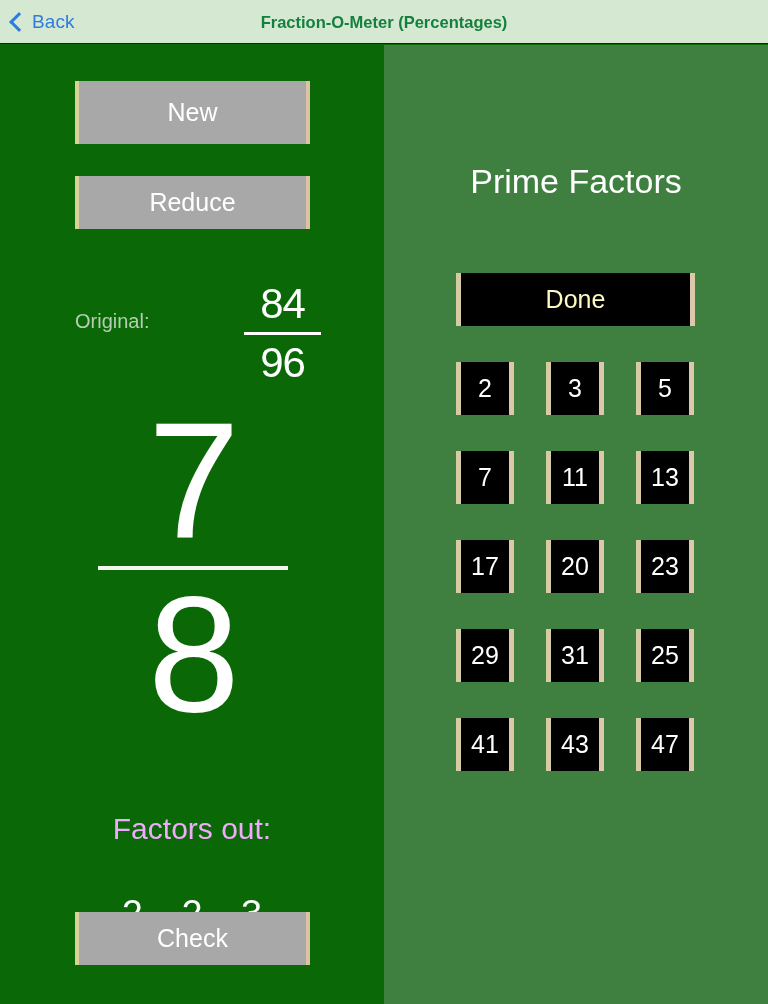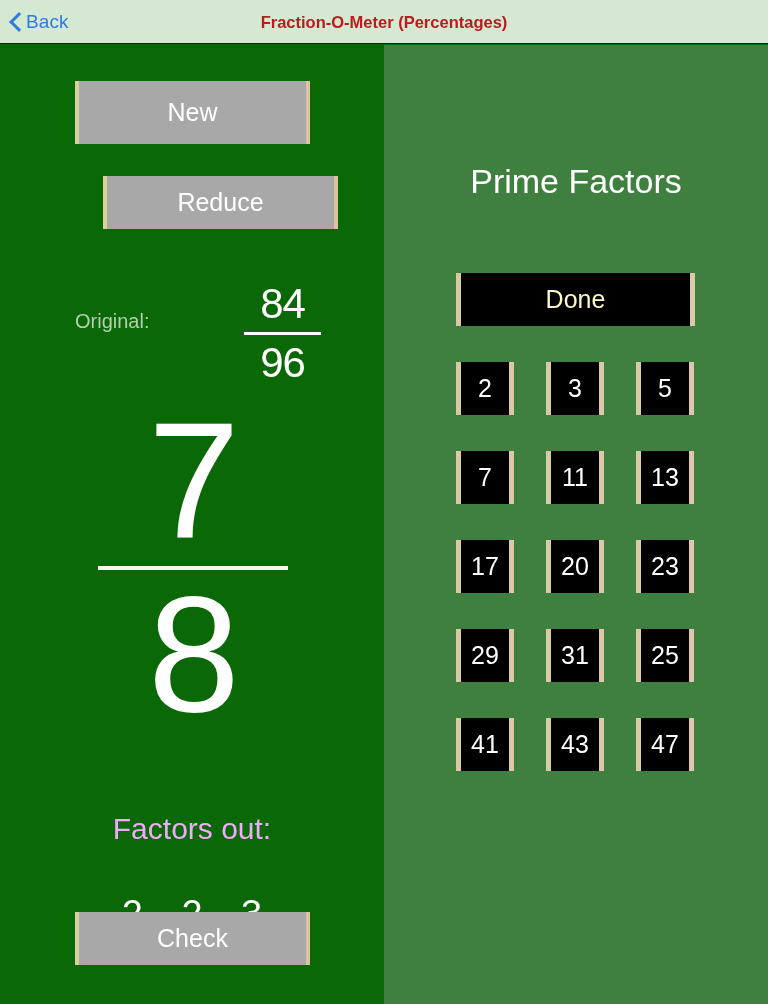--- a/index.html
+++ b/index.html
@@ -29,21 +29,21 @@
     background: #d4e8d2;
     border-bottom: 1px solid #0d2b0a;
   }
 
   .nav-back {
     position: absolute;
     left: 9px; top: 0;
     height: 44px;
     display: flex;
     align-items: center;
-    gap: 3px;
+    gap: 9px;
     cursor: pointer;
   }
 
   .nav-back .chev {
     display: inline-block;
     width: 14px;
     height: 20px;
     position: relative;
   }
   .nav-back .chev::before {
@@ -64,21 +64,21 @@
 
   .nav-title {
     position: absolute;
     left: 0; top: 0;
     width: 768px;
     height: 44px;
     line-height: 44px;
     text-align: center;
     font-size: 16.5px;
     font-weight: bold;
-    color: #b91c1c;
+    color: #15803d;
   }
 
   
   .panel-left {
     position: absolute;
     left: 0; top: 45px;
     width: 384px;
     height: 959px;
     background: #0a6806;
   }
@@ -99,21 +99,21 @@
     border-right: 4px solid #dcc3a4;
     color: #ffffff;
     font-size: 25px;
     display: flex;
     align-items: center;
     justify-content: center;
     cursor: pointer;
   }
 
   #btn-new    { left: 75px; top: 36px;  width: 235px; height: 63px; }
-  #btn-reduce { left: 75px; top: 131px; width: 235px; height: 53px; margin-left: 28px; }
+  #btn-reduce { left: 75px; top: 131px; width: 235px; height: 53px; }
   #btn-check  { left: 75px; top: 867px; width: 235px; height: 53px; }
 
   
   .original-row {
     position: absolute;
     left: 0; top: 232px;
     width: 384px;
     height: 120px;
   }
 

